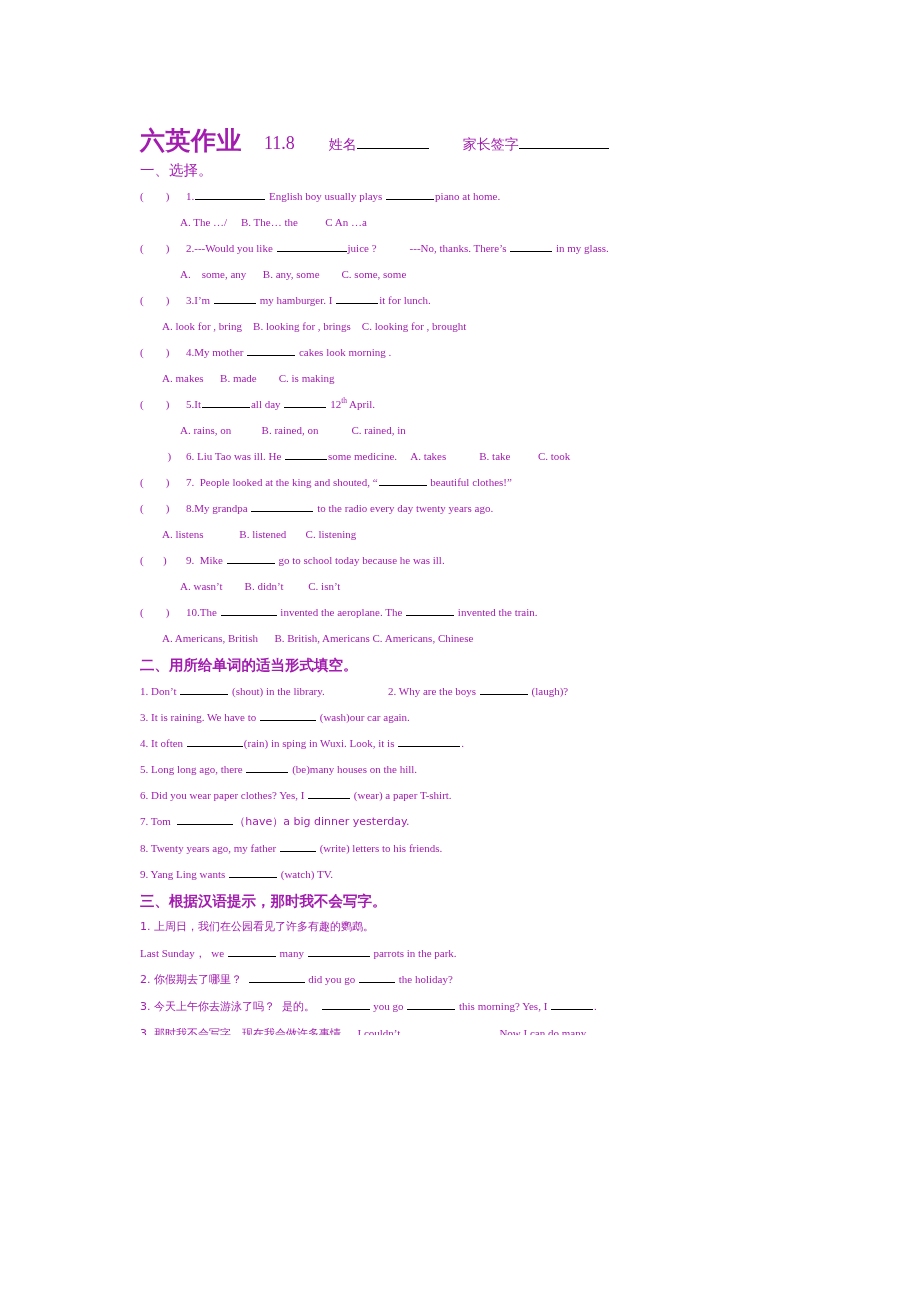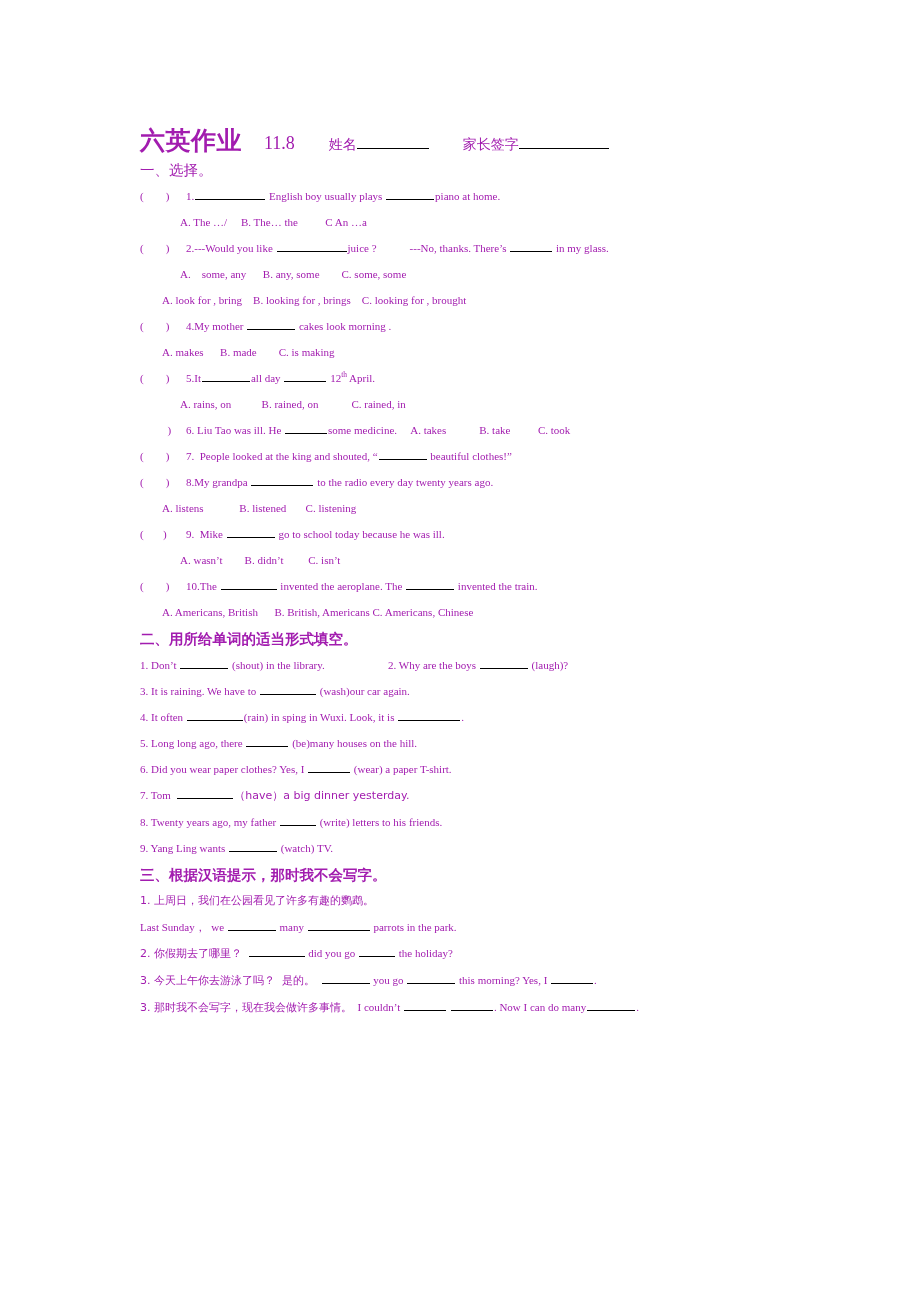--- a/index.html
+++ b/index.html
@@ -125,20 +125,21 @@
     </div>
 
     <div class="sec-head plain cn">一、选择。</div>
 
     <div class="line"><span class="paren">(        )</span><span>1.</span><span class="b70"></span><span class="b b70"></span><span> English boy usually plays </span><span class="b b48"></span><span>piano at home.</span></div>
     <div class="line opt2">A. The …/     B. The… the          C An …a</div>
 
     <div class="line"><span class="paren">(        )</span><span>2.</span><span>---Would you like </span><span class="b b70"></span><span>juice ?            ---No, thanks. There’s </span><span class="b b42"></span><span> in my glass.</span></div>
     <div class="line opt2">A.    some, any      B. any, some        C. some, some</div>
 
+    <div class="line"><span class="paren">(        )</span><span>3.</span><span>I’m </span><span class="b b42"></span><span> my hamburger. I </span><span class="b b42"></span><span>it for lunch.</span></div>
     <div class="line opt">A. look for , bring    B. looking for , brings    C. looking for , brought</div>
 
     <div class="line"><span class="paren">(        )</span><span>4.</span><span>My mother </span><span class="b b48"></span><span> cakes look morning .</span></div>
     <div class="line opt">A. makes      B. made        C. is making</div>
 
     <div class="line"><span class="paren">(        )</span><span>5.</span><span>It</span><span class="b b48"></span><span>all day </span><span class="b b42"></span><span> 12</span><sup>th</sup><span> April.</span></div>
     <div class="line opt2">A. rains, on           B. rained, on            C. rained, in</div>
 
     <div class="line"><span class="paren">          )</span><span>6.</span><span> </span><span>Liu Tao was ill. He </span><span class="b b42"></span><span>some medicine.     A. takes            B. take          C. took</span></div>
 

